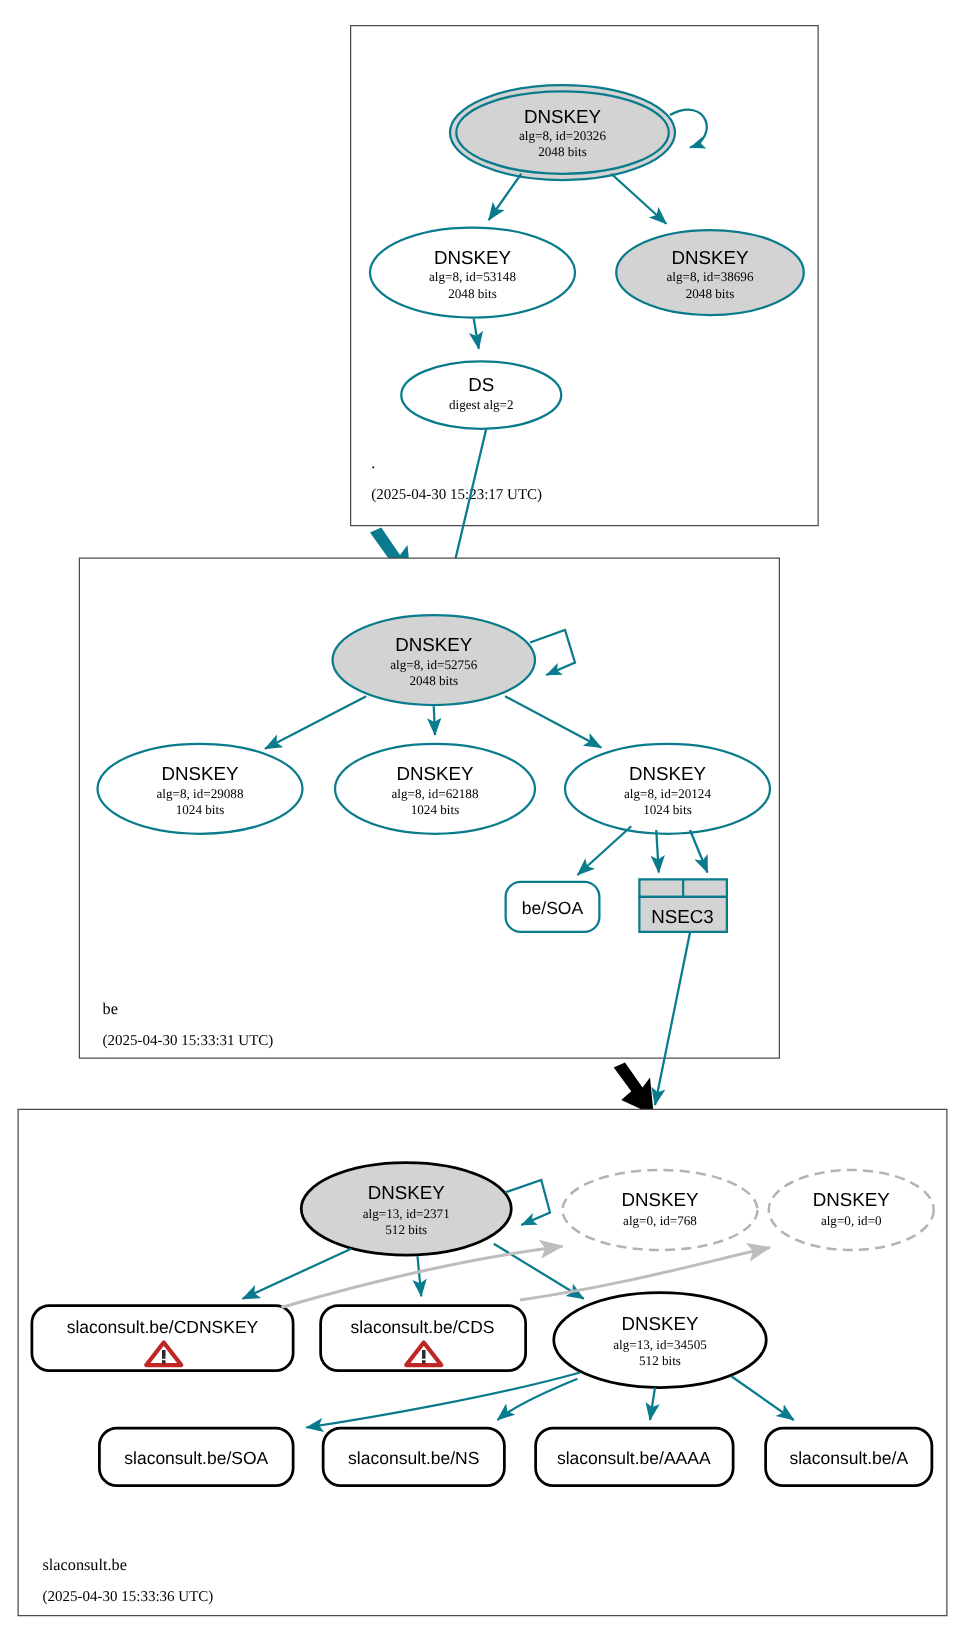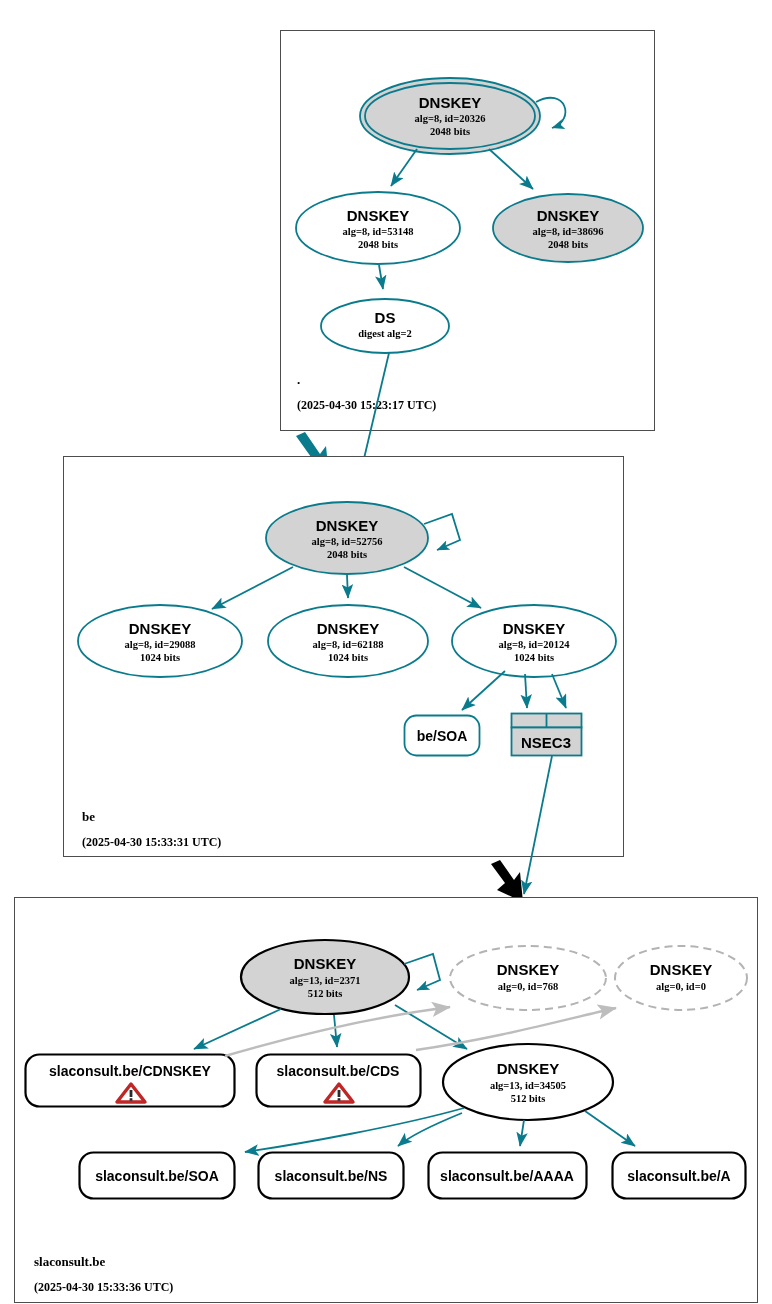--- a/index.html
+++ b/index.html
@@ -1,18 +1,18 @@
 <!DOCTYPE html>
 <html><head>
 <meta charset="utf-8">
 <style>
   html,body{margin:0;padding:0;background:#ffffff;}
   body{width:772px;height:1304px;position:relative;overflow:hidden;
        font-family:"Liberation Sans",sans-serif;}
-  #stage{position:absolute;left:0;top:16px;width:772px;height:980px;font-weight:bold;}
+  #stage{position:absolute;left:0;top:6px;width:772px;height:980px;}
   svg{display:block;}
   .zone-box{fill:#ffffff;stroke:#4d4d4d;stroke-width:1;}
   .node-label-main{font-family:"Liberation Sans",sans-serif;font-size:15px;fill:#000;text-anchor:middle;}
   .node-label-sub{font-family:"Liberation Serif",serif;font-size:10.5px;fill:#000;text-anchor:middle;}
   .zone-name{font-family:"Liberation Serif",serif;font-size:13px;fill:#000;}
   .zone-time{font-family:"Liberation Serif",serif;font-size:12px;fill:#000;}
   .rrset-label{font-family:"Liberation Sans",sans-serif;font-size:14px;fill:#000;text-anchor:middle;}
   .nsec-label{font-family:"Liberation Sans",sans-serif;font-size:15px;fill:#000;text-anchor:middle;}
 </style>
 </head>

